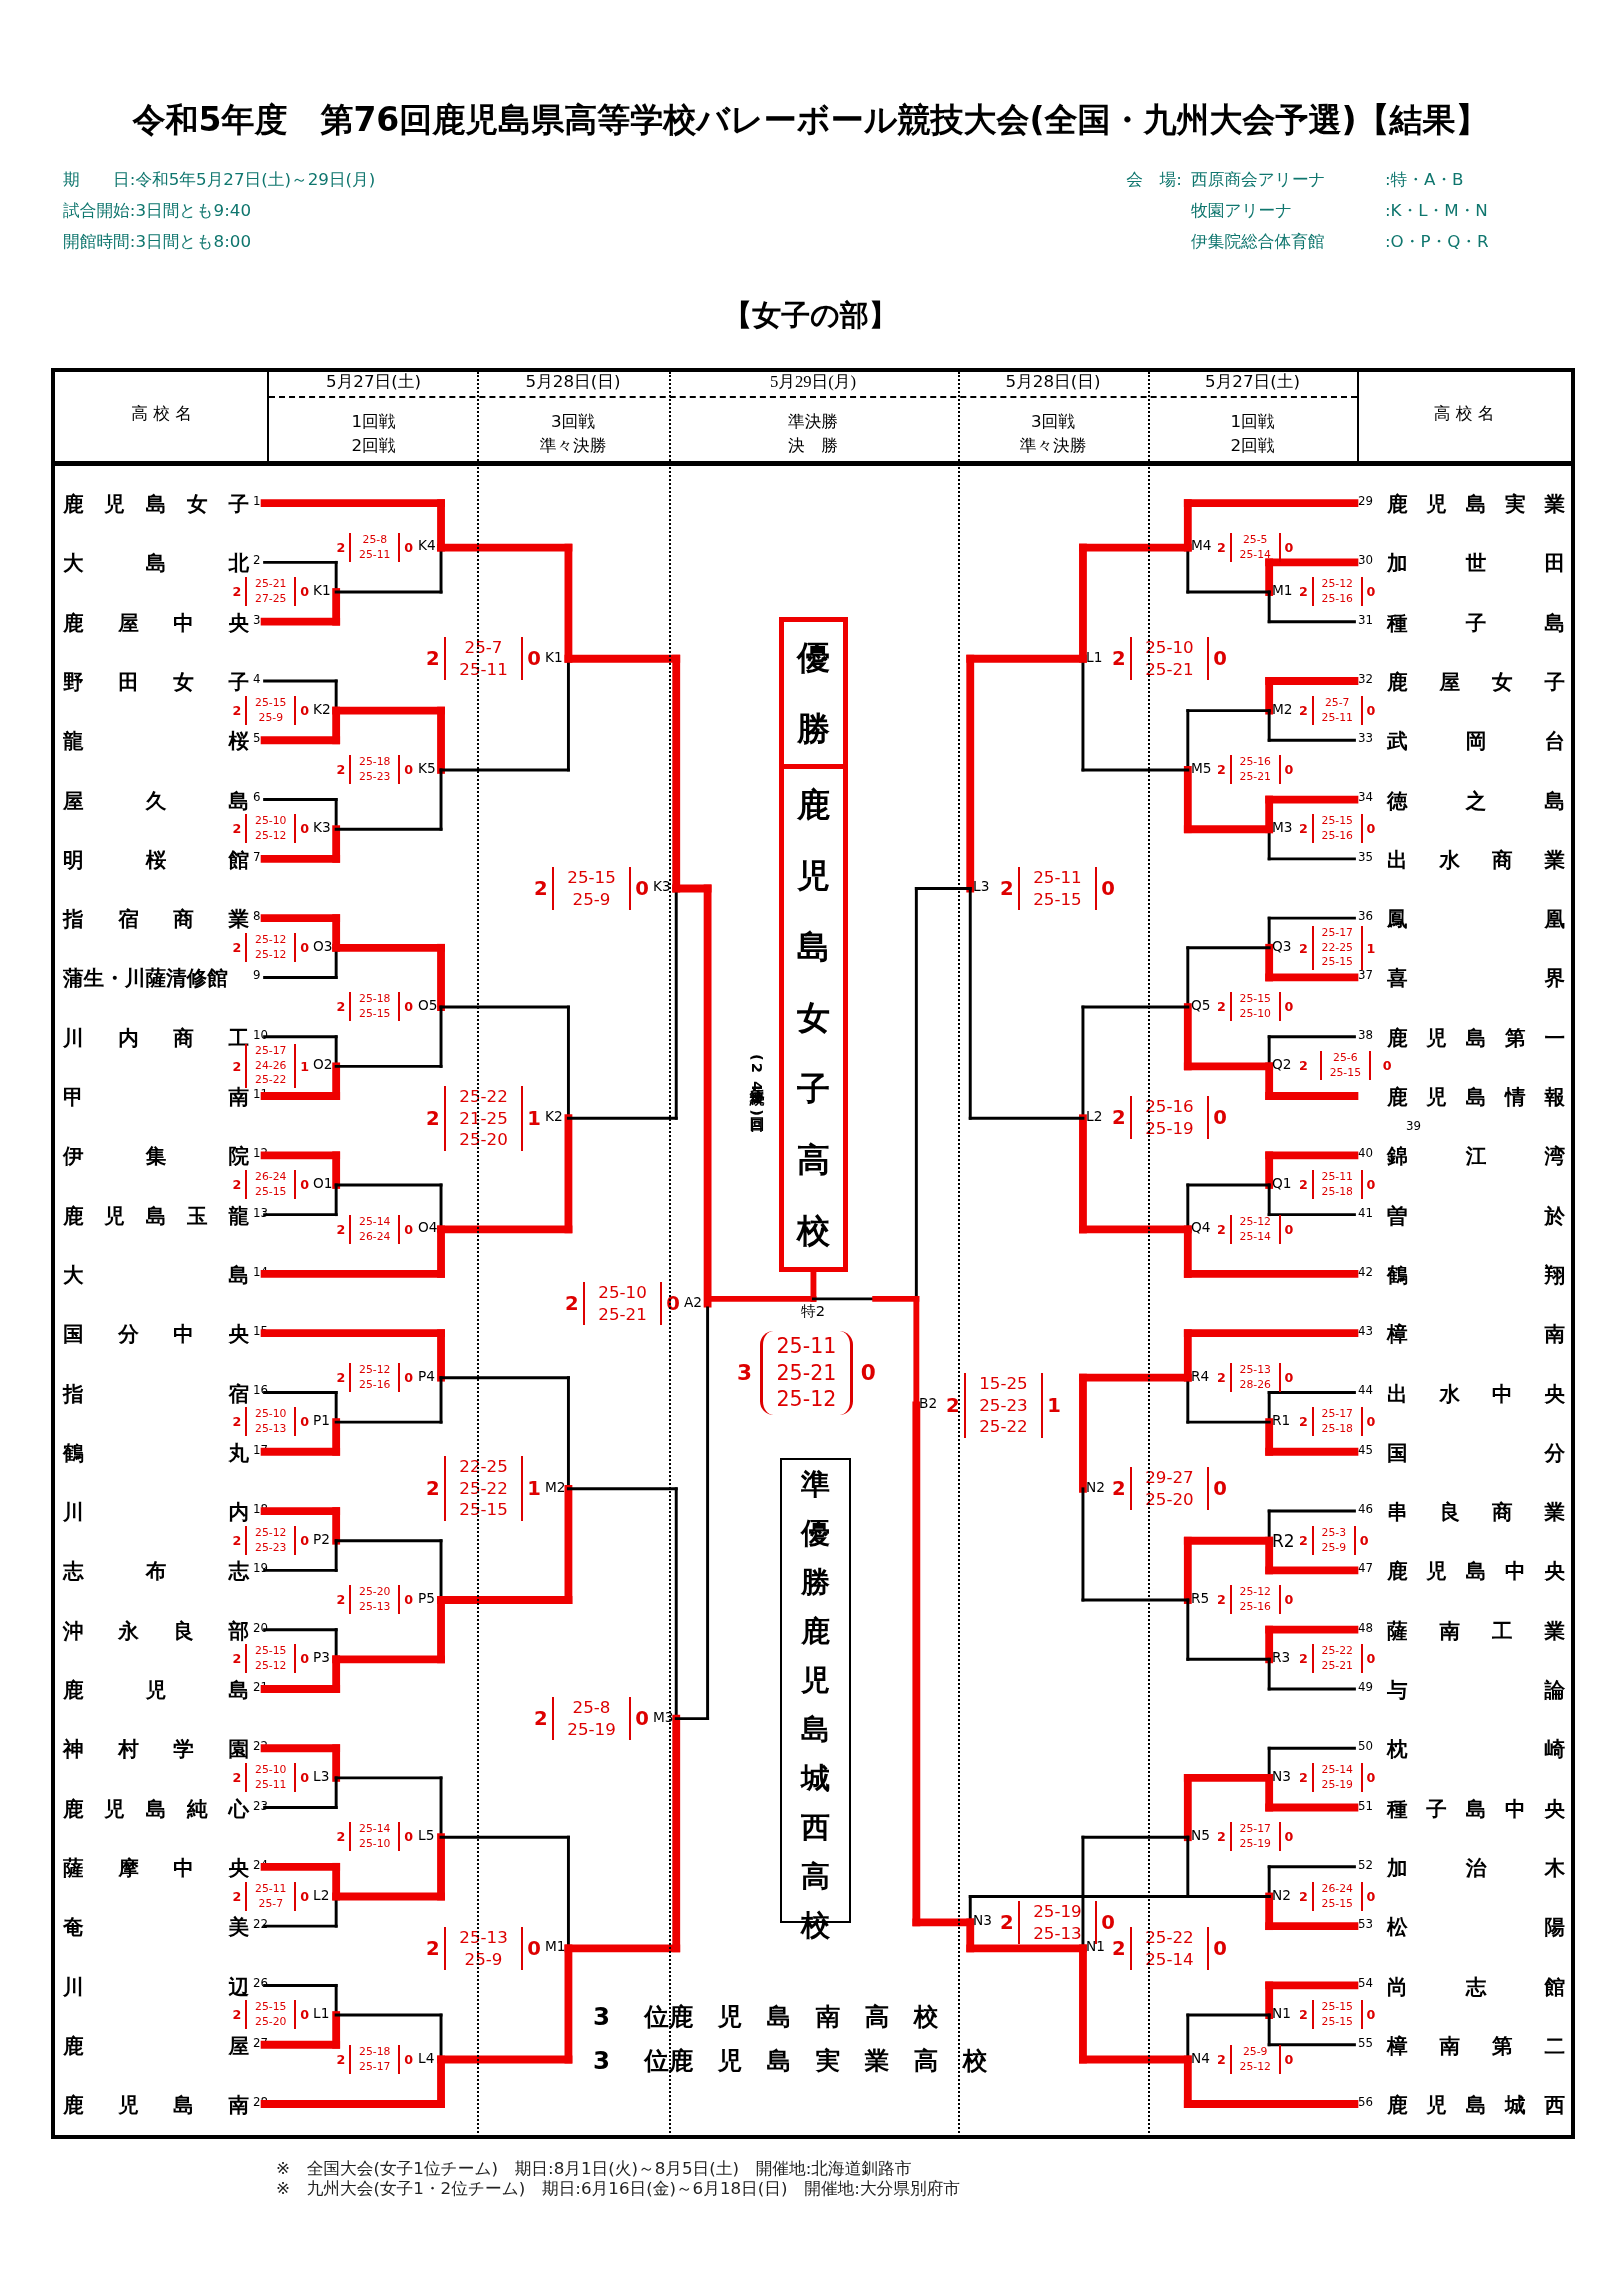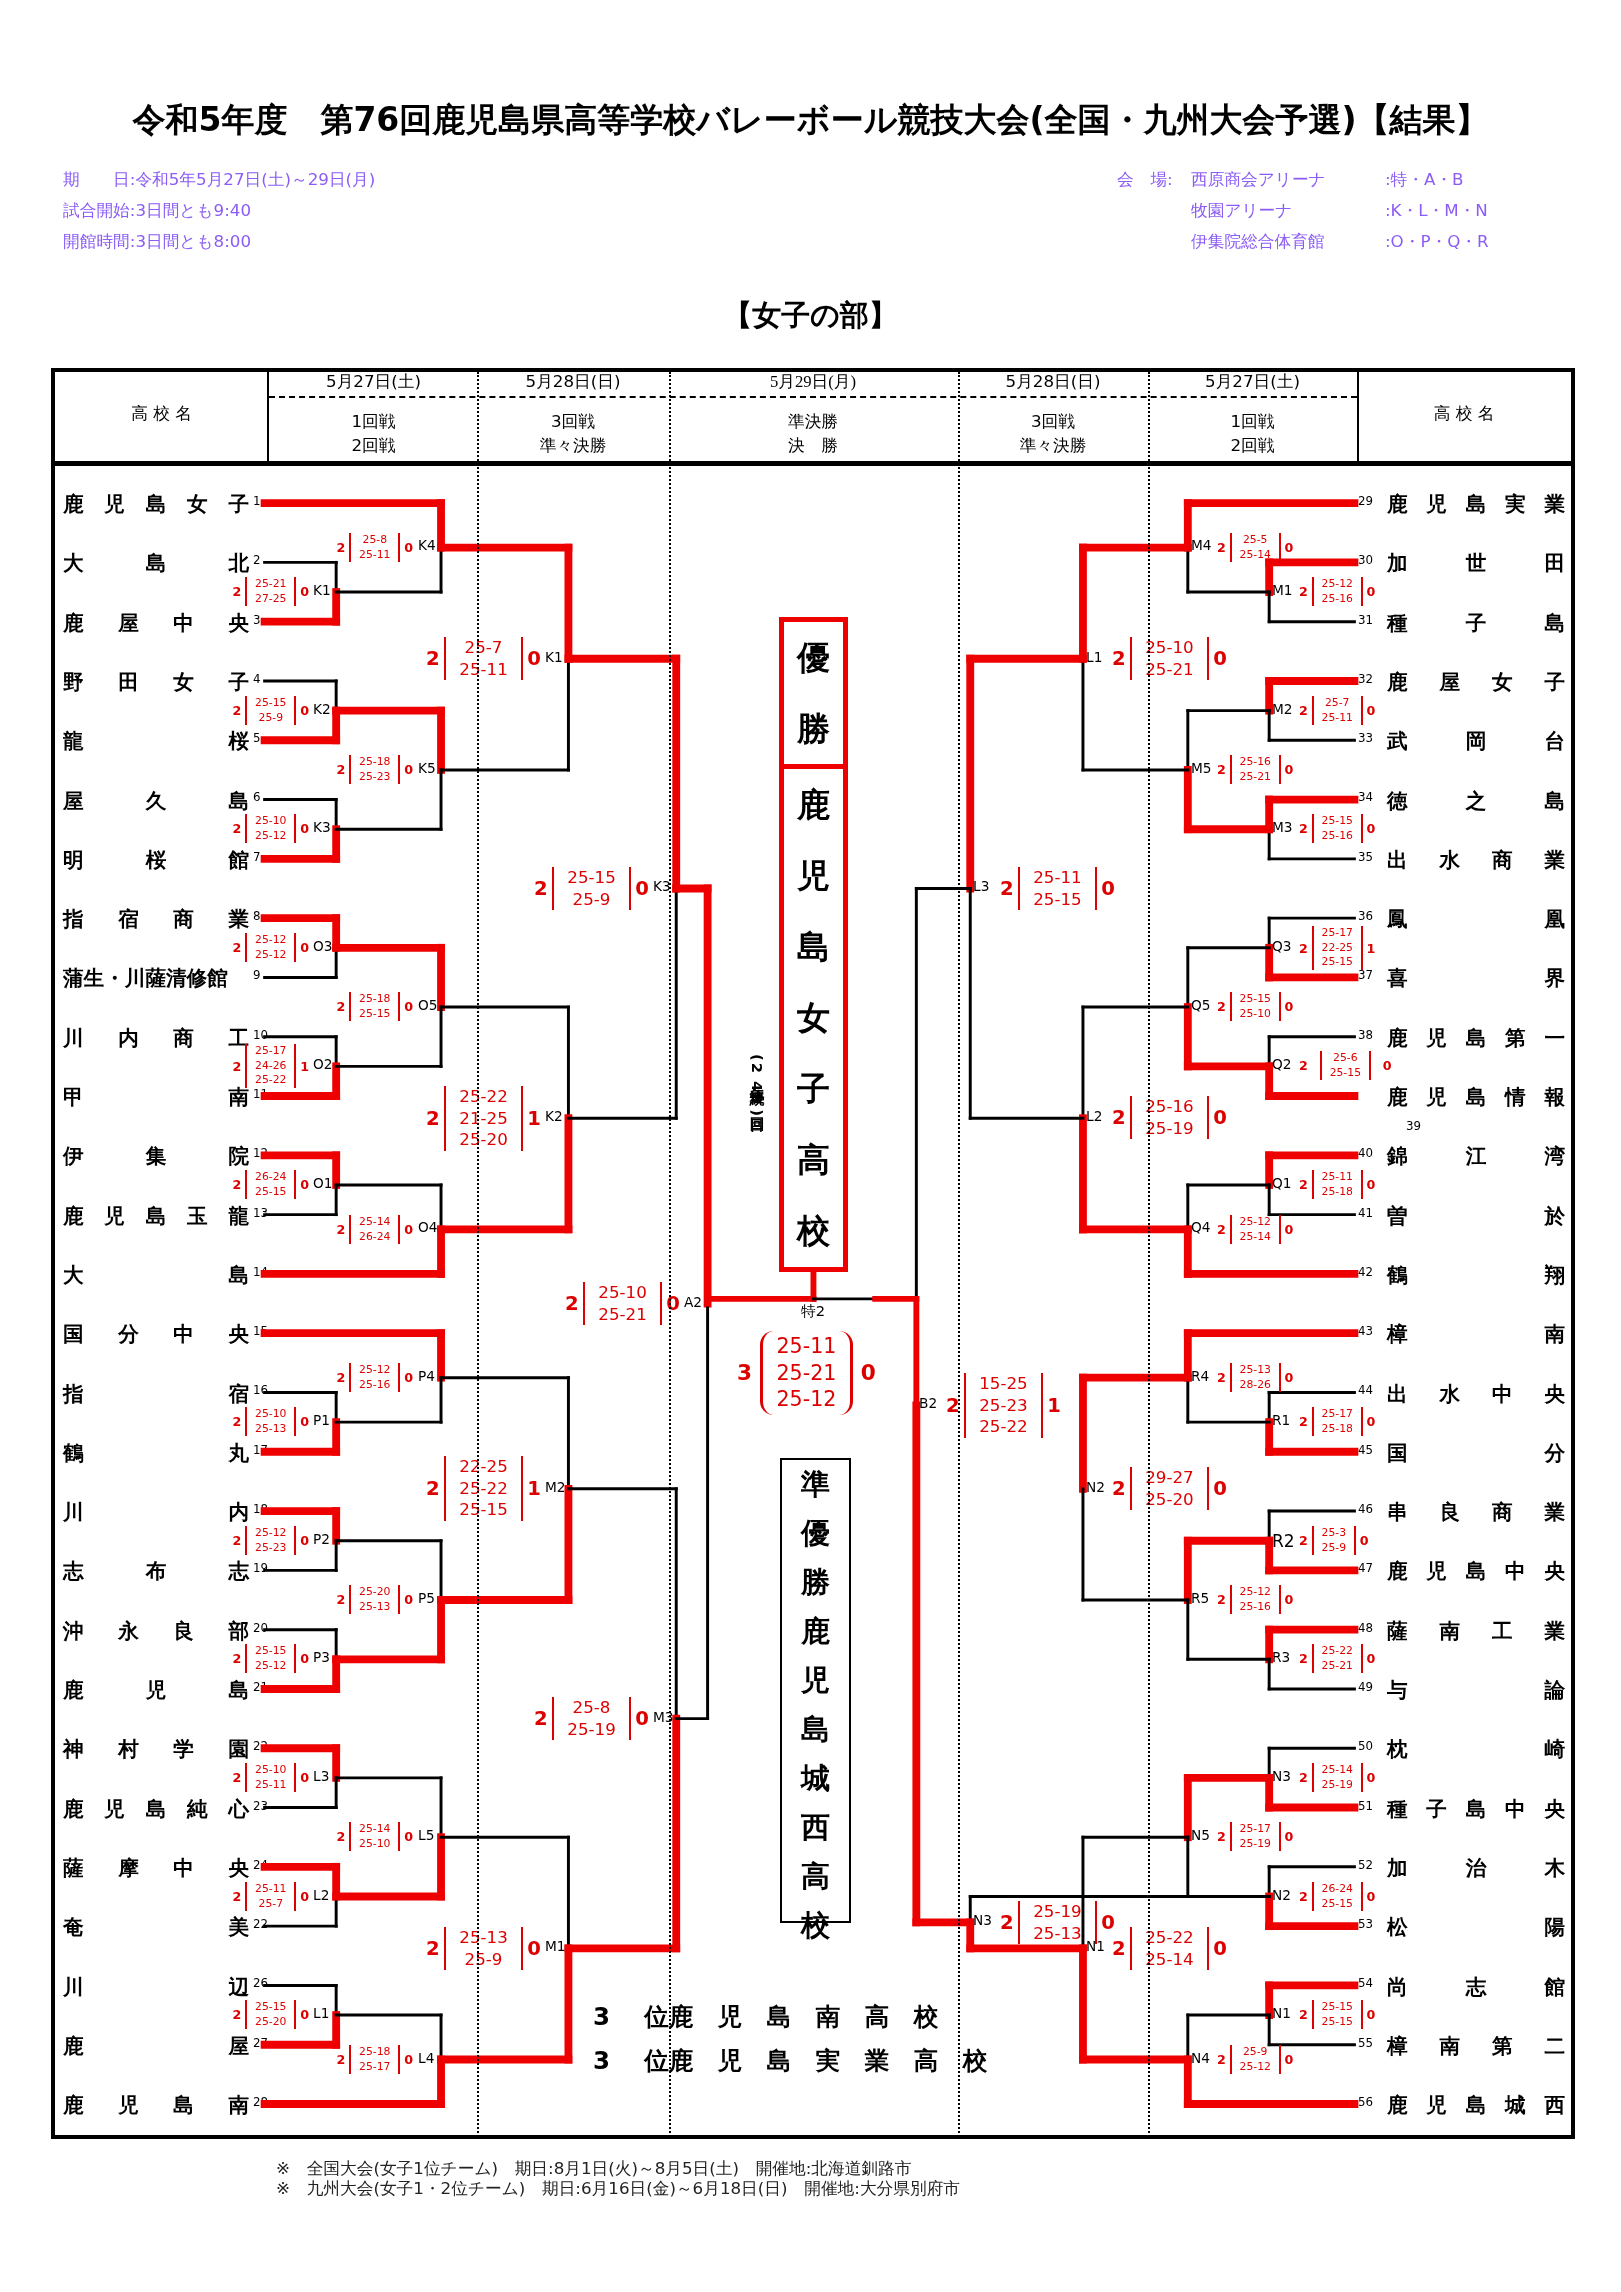--- a/index.html
+++ b/index.html
@@ -1,22 +1,22 @@
 <!DOCTYPE html>
 <html><head>
 <meta charset="utf-8">
 <style>
   html,body{margin:0;padding:0;background:#fff;}
   body{width:1621px;height:2293px;position:relative;font-family:"DejaVu Sans","Liberation Sans",sans-serif;color:#000;overflow:hidden;}
   .title{position:absolute;left:0;width:1621px;top:98px;text-align:center;font-size:33px;font-weight:bold;letter-spacing:0px;}
-  .info{position:absolute;font-size:16.7px;line-height:31px;color:#8b5cf6;}
+  .info{position:absolute;font-size:16.7px;line-height:31px;color:#0f766e;}
   .info-left{left:63px;top:164px;}
   .info-right{left:1117px;top:164px;}
   .info-right .row{display:flex;}
-  .info-right .k{width:74px;}
+  .info-right .k{width:74px;text-align:center;}
   .info-right .v{width:194px;}
   .section{position:absolute;left:0;width:1621px;top:296px;text-align:center;font-size:29px;font-weight:bold;}
   .frame{position:absolute;left:51px;top:368px;width:1524px;height:1771px;border:4.9px solid #000;box-sizing:border-box;}
   .hdr-line{position:absolute;left:51px;top:461px;width:1524px;height:4.9px;background:#000;}
   .hcell{position:absolute;font-size:16.7px;text-align:center;line-height:23.5px;}
   .vline{position:absolute;width:2px;background:#000;}
   .dline{position:absolute;width:0;border-left:2.9px dotted #000;}
   .dashh{position:absolute;height:0;border-top:2.9px dashed #000;}
   .team{position:absolute;font-size:20.6px;font-weight:bold;display:flex;justify-content:space-between;width:186px;}
   .team-r{width:178px;}

